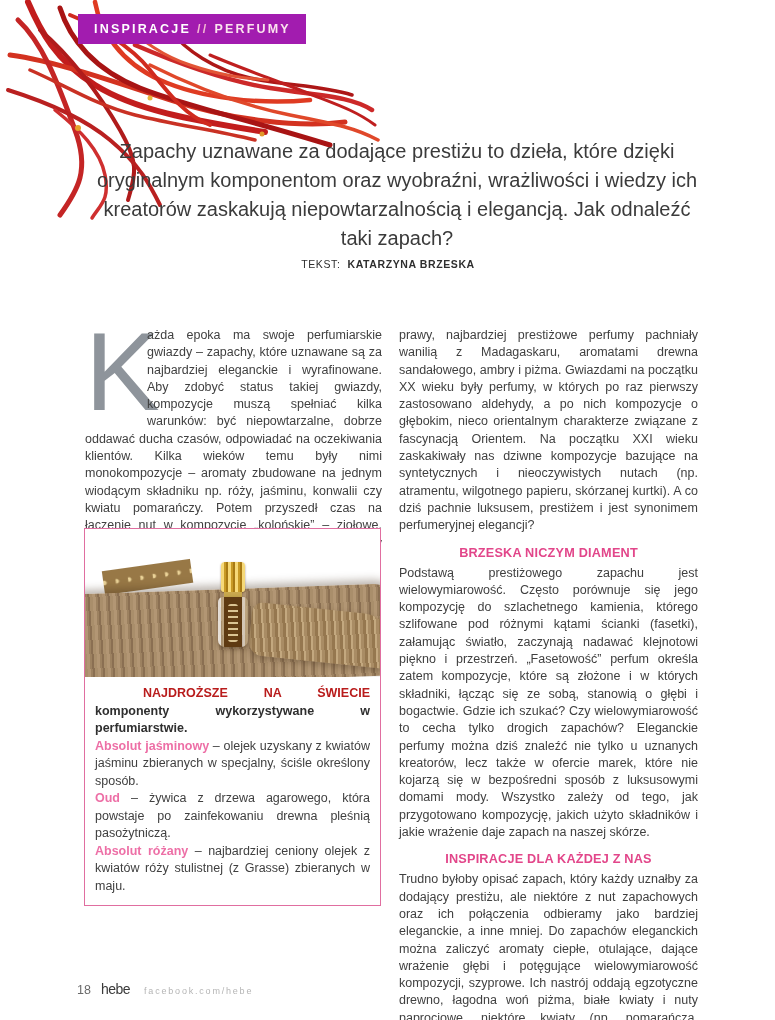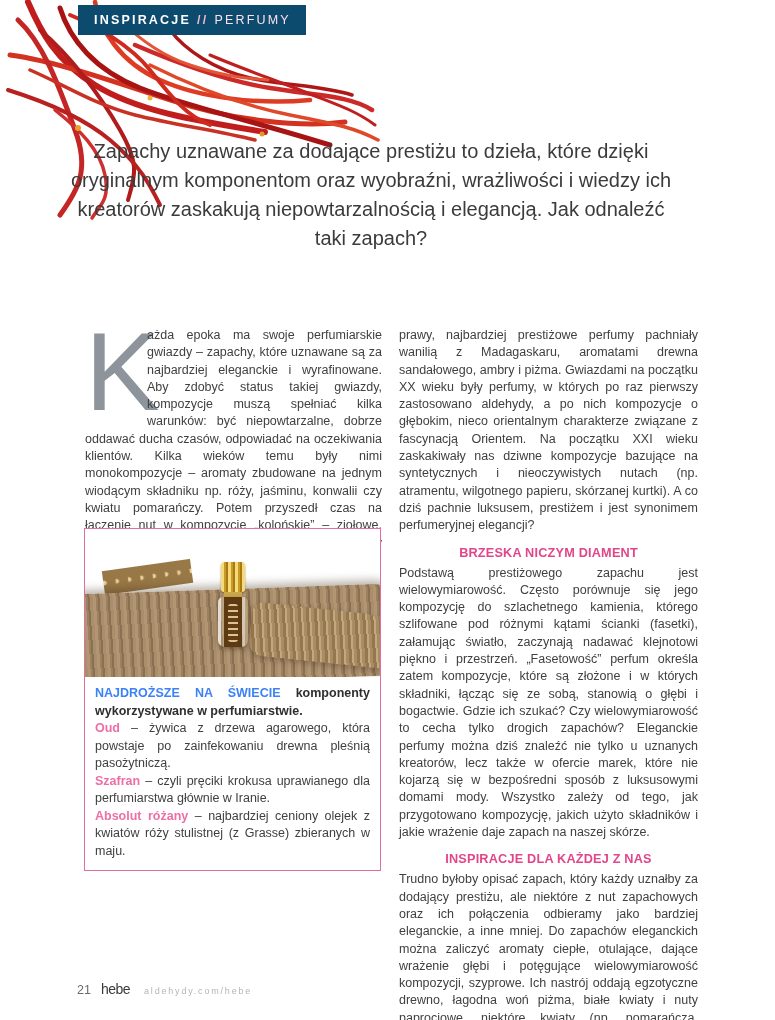--- a/index.html
+++ b/index.html
@@ -3,29 +3,29 @@
 <meta charset="utf-8">
 <style>
   html,body{margin:0;padding:0;}
   body{background:#e8e8e8;font-family:"Liberation Sans","DejaVu Sans",sans-serif;}
   #page{position:relative;width:775px;height:1020px;background:#ffffff;margin:0 auto;overflow:hidden;}
 
   
   #saffron{position:absolute;left:0;top:0;width:382px;height:228px;z-index:1;}
 
   
-  .tag-band{position:absolute;left:78px;top:5px;width:228px;height:30px;background:#0c4a6e;
+  .tag-band{position:absolute;left:78px;top:14px;width:228px;height:30px;background:#a21caf;
     color:#ffffff;z-index:3;display:flex;align-items:center;padding-left:16px;box-sizing:border-box;
     font-size:12.5px;letter-spacing:2.2px;}
   .tag-band .bold{font-weight:bold;}
   .tag-band .sep{margin:0 6px;color:#f3b9d2;font-weight:bold;}
-  .tag-band .light{color:#fbe3ee;font-weight:400;}
+  .tag-band .light{color:#fbe3ee;font-weight:700;}
 
   
-  .intro{position:absolute;left:61px;top:137px;width:620px;z-index:2;
+  .intro{position:absolute;left:87px;top:137px;width:620px;z-index:2;
     font-size:20px;line-height:29px;color:#3b3b3b;text-align:center;}
   .byline{position:absolute;left:78px;top:258px;width:620px;z-index:2;text-align:center;
     font-size:10.5px;letter-spacing:.6px;color:#2e2e2e;}
   .byline .name{font-weight:bold;}
 
   
   .bodytext{font-size:12.5px;line-height:17.3px;color:#404040;text-align:justify;margin:0;}
   .col1{position:absolute;left:85px;top:327px;width:297px;}
   .col2{position:absolute;left:399px;top:327px;width:299px;}
   .dropcap{float:left;width:62px;height:103px;font-size:112px;line-height:90px;
@@ -59,21 +59,21 @@
   .vial .neck{position:absolute;left:8px;top:30px;width:18px;height:6px;background:#caa94e;}
   .vial .glass{position:absolute;left:2px;top:35px;width:30px;height:50px;border-radius:5px 5px 7px 7px;
     background:linear-gradient(90deg,rgba(255,255,255,.75) 0 3px,rgba(210,190,150,.4) 3px 6px,#5e3a12 6px 24px,rgba(255,255,255,.5) 24px 27px,rgba(200,180,140,.45) 27px 30px);
     box-shadow:0 2px 5px rgba(50,30,10,.45);}
   .vial .pattern{position:absolute;left:12px;top:42px;width:10px;height:38px;
     background:repeating-linear-gradient(180deg,rgba(240,220,170,.85) 0 2px,rgba(120,80,30,.2) 2px 6px);
     border-radius:3px;}
   .boxtext{padding:8px 10px 10px 10px;font-size:12.5px;line-height:17.5px;color:#404040;text-align:justify;}
   .boxtext p{margin:0;}
   .box-title{font-weight:bold;color:#2f2f2f;}
-  .box-title .hl{color:#3b82f6;}
+  .box-title .hl{color:#b91c1c;margin-left:48px;}
   .term{color:#ed6fa6;font-weight:bold;}
 
   
   .footer{position:absolute;left:77px;top:981px;display:flex;align-items:baseline;z-index:2;}
   .pageno{font-size:12.5px;color:#6a6a6a;}
   .logo{font-size:14px;font-weight:normal;color:#3a3a3a;letter-spacing:-.5px;margin-left:10px;}
   .url{font-size:9px;color:#b5b5b5;letter-spacing:1.8px;margin-left:14px;}
 </style>
 </head>
 <body>
@@ -103,20 +103,24 @@
     </g>
   </svg>
 
   <div class="tag-band">
     <span class="bold">INSPIRACJE</span>
     <span class="sep">//</span>
     <span class="light">PERFUMY</span>
   </div>
 
   <div class="intro">Zapachy uznawane za dodające prestiżu to dzieła, które dzięki oryginalnym komponentom oraz wyobraźni, wrażliwości i wiedzy ich kreatorów zaskakują niepowtarzalnością i elegancją. Jak odnaleźć taki zapach?</div>
+  <div class="byline">
+    <span>TEKST:</span>
+    <span class="name">&nbsp;<span>KATARZYNA BRZESKA</span></span>
+  </div>
 
   <div class="col1">
     <p class="bodytext">
       <span class="dropcap">K</span><span>ażda epoka ma swoje perfumiarskie gwiazdy – zapachy, które uznawane są za najbardziej eleganckie i wyrafinowane. Aby zdobyć status takiej gwiazdy, kompozycje muszą spełniać kilka warunków: być niepowtarzalne, dobrze oddawać ducha czasów, odpowiadać na oczekiwania klientów. Kilka wieków temu były nimi monokompozycje – aromaty zbudowane na jednym wiodącym składniku np. róży, jaśminu, konwalii czy kwiatu pomarańczy. Potem przyszedł czas na łączenie nut w kompozycje „kolońskie” – ziołowe, odświeżające i orzeźwiające. Gdy do Europy zaczęły docierać egzotyczne przy-</span>
     </p>
   </div>
 
   <div class="col2">
     <p class="bodytext">prawy, najbardziej prestiżowe perfumy pachniały wanilią z Madagaskaru, aromatami drewna sandałowego, ambry i piżma. Gwiazdami na początku XX wieku były perfumy, w których po raz pierwszy zastosowano aldehydy, a po nich kompozycje o głębokim, nieco orientalnym charakterze związane z fascynacją Orientem. Na początku XXI wieku zaskakiwały nas dziwne kompozycje bazujące na syntetycznych i nieoczywistych nutach (np. atramentu, wilgotnego papieru, skórzanej kurtki). A co dziś pachnie luksusem, prestiżem i jest synonimem perfumeryjnej elegancji?</p>
     <h3 class="subhead">BRZESKA NICZYM DIAMENT</h3>
@@ -135,25 +139,25 @@
       <div class="wood2"></div>
       <div class="vial">
         <div class="cap"></div>
         <div class="neck"></div>
         <div class="glass"></div>
         <div class="pattern"></div>
       </div>
     </div>
     <div class="boxtext">
       <p class="box-title"><span class="hl">NAJDROŻSZE NA ŚWIECIE</span><span> komponenty wykorzystywane w perfumiarstwie.</span></p>
+      <p><span class="term">Absolut jaśminowy</span><span> – olejek uzyskany z kwiatów jaśminu zbieranych w specjalny, ściśle określony sposób.</span></p>
       <p><span class="term">Oud</span><span> – żywica z drzewa agarowego, która powstaje po zainfekowaniu drewna pleśnią pasożytniczą.</span></p>
-      <p><span class="term">Szafran</span><span> – czyli pręciki krokusa uprawianego dla perfumiarstwa głównie w Iranie.</span></p>
       <p><span class="term">Absolut różany</span><span> – najbardziej ceniony olejek z kwiatów róży stulistnej (z Grasse) zbieranych w maju.</span></p>
     </div>
   </div>
 
   <div class="footer">
-    <span class="pageno">21</span>
+    <span class="pageno">18</span>
     <span class="logo">hebe</span>
-    <span class="url">aldehydy.com/hebe</span>
+    <span class="url">facebook.com/hebe</span>
   </div>
 
 </div>
 
 </body></html>

